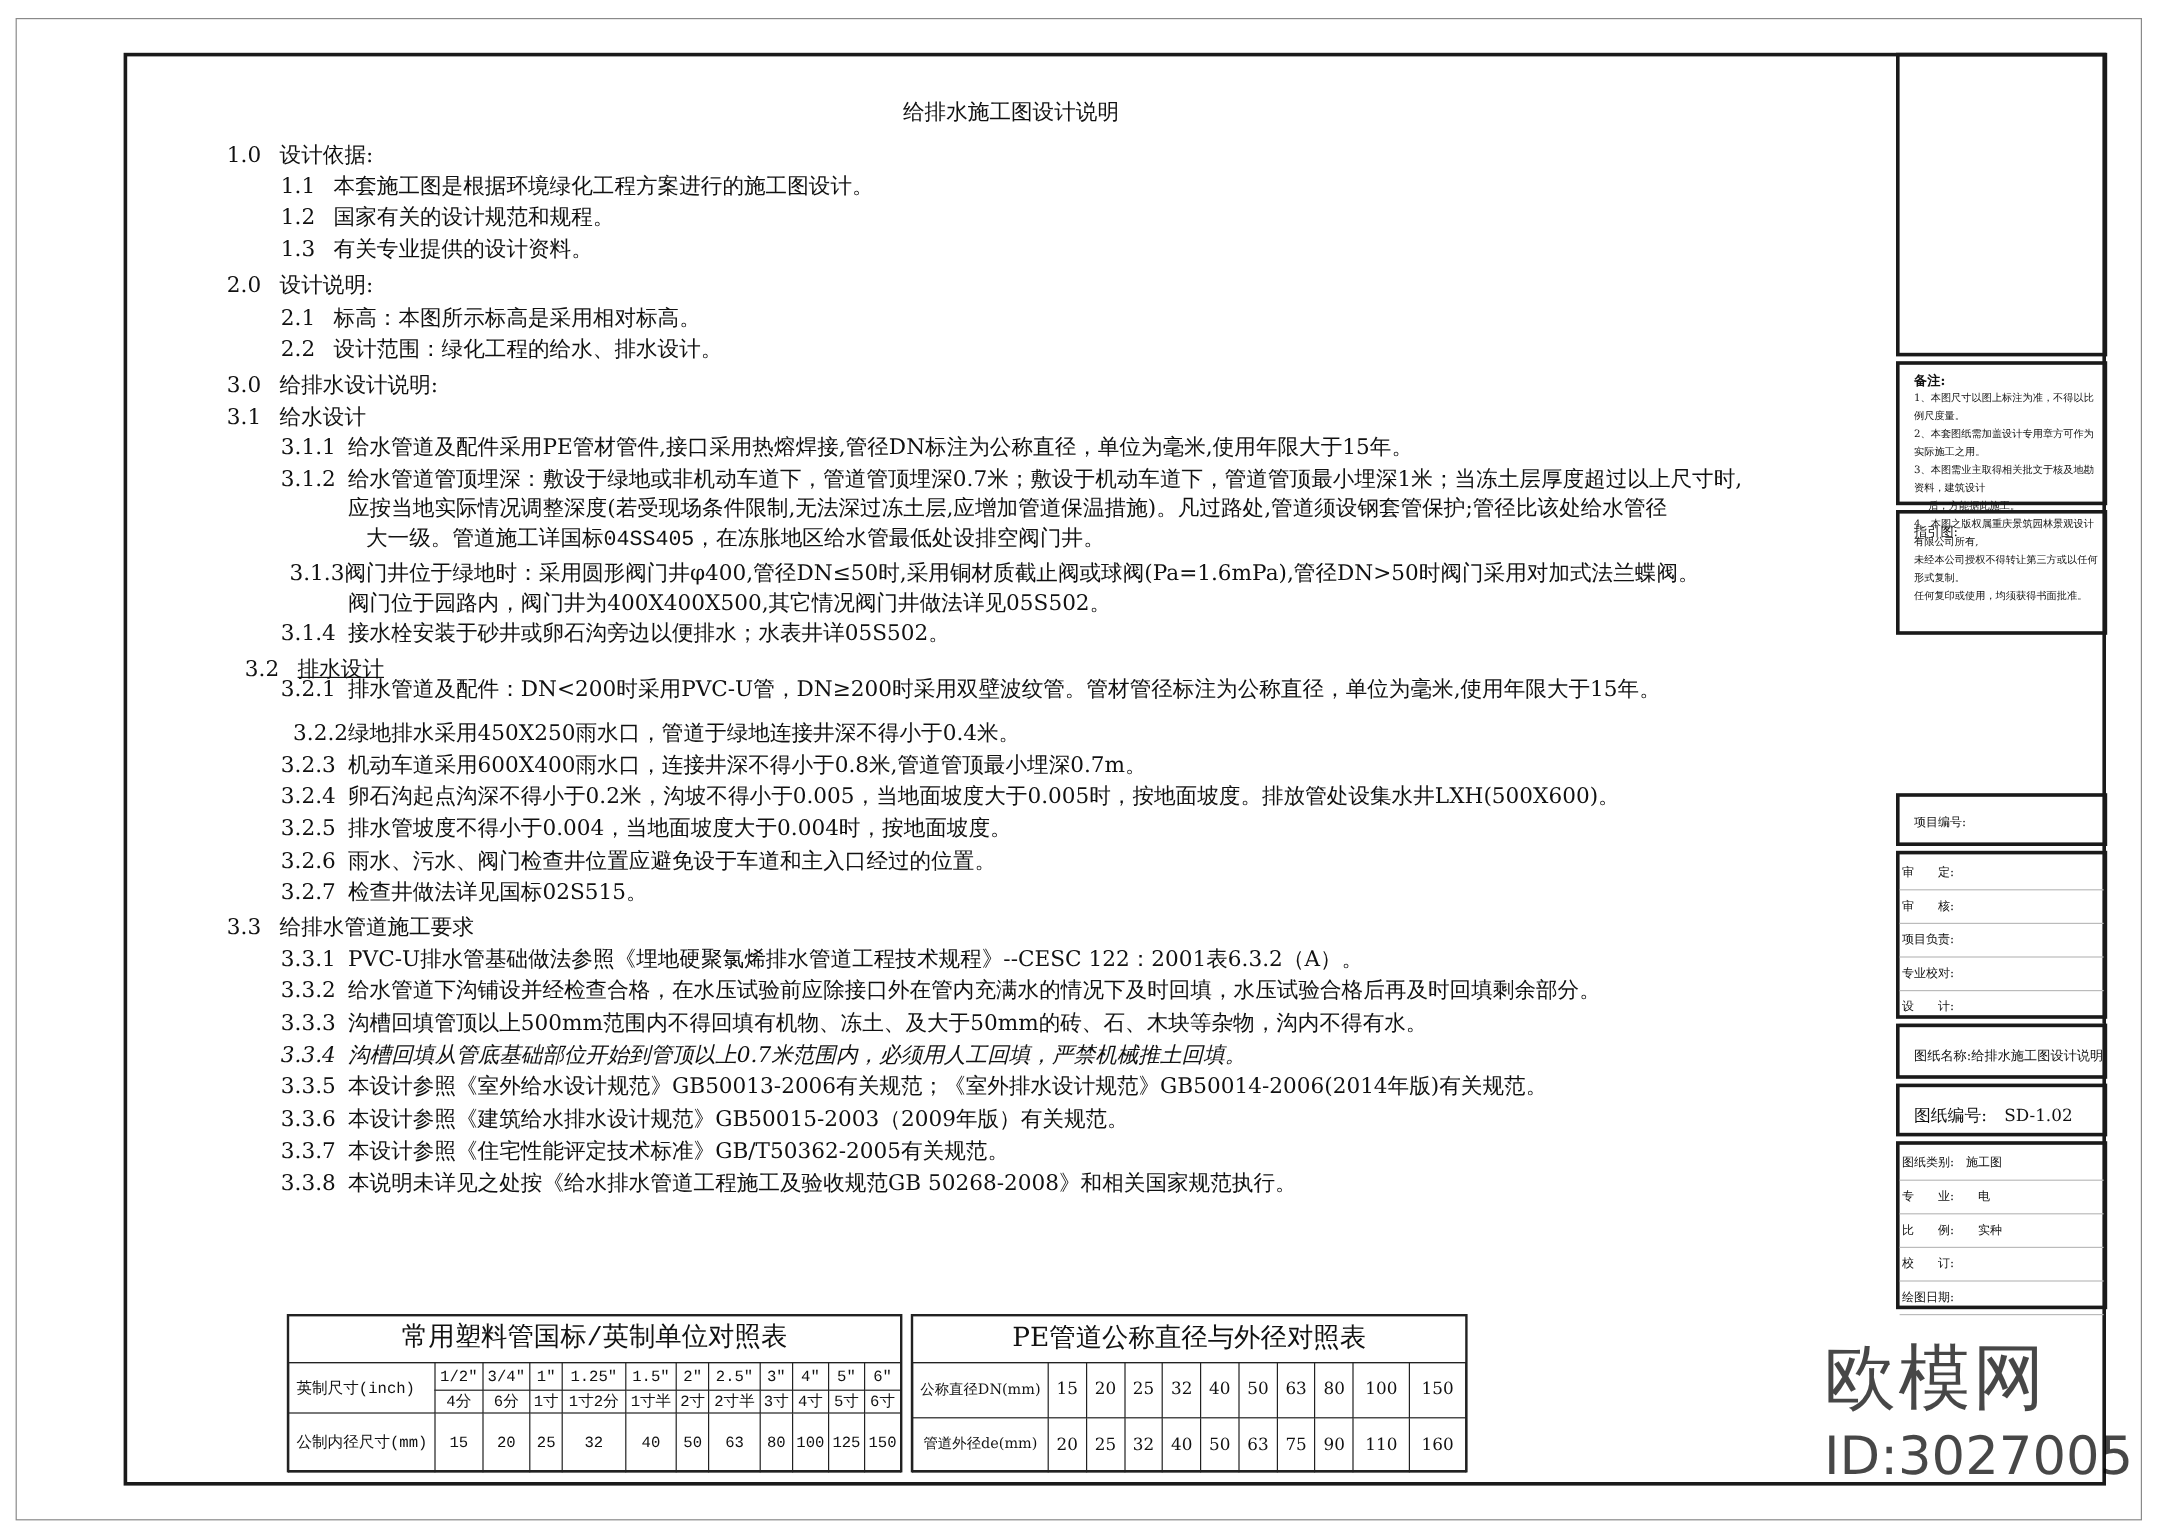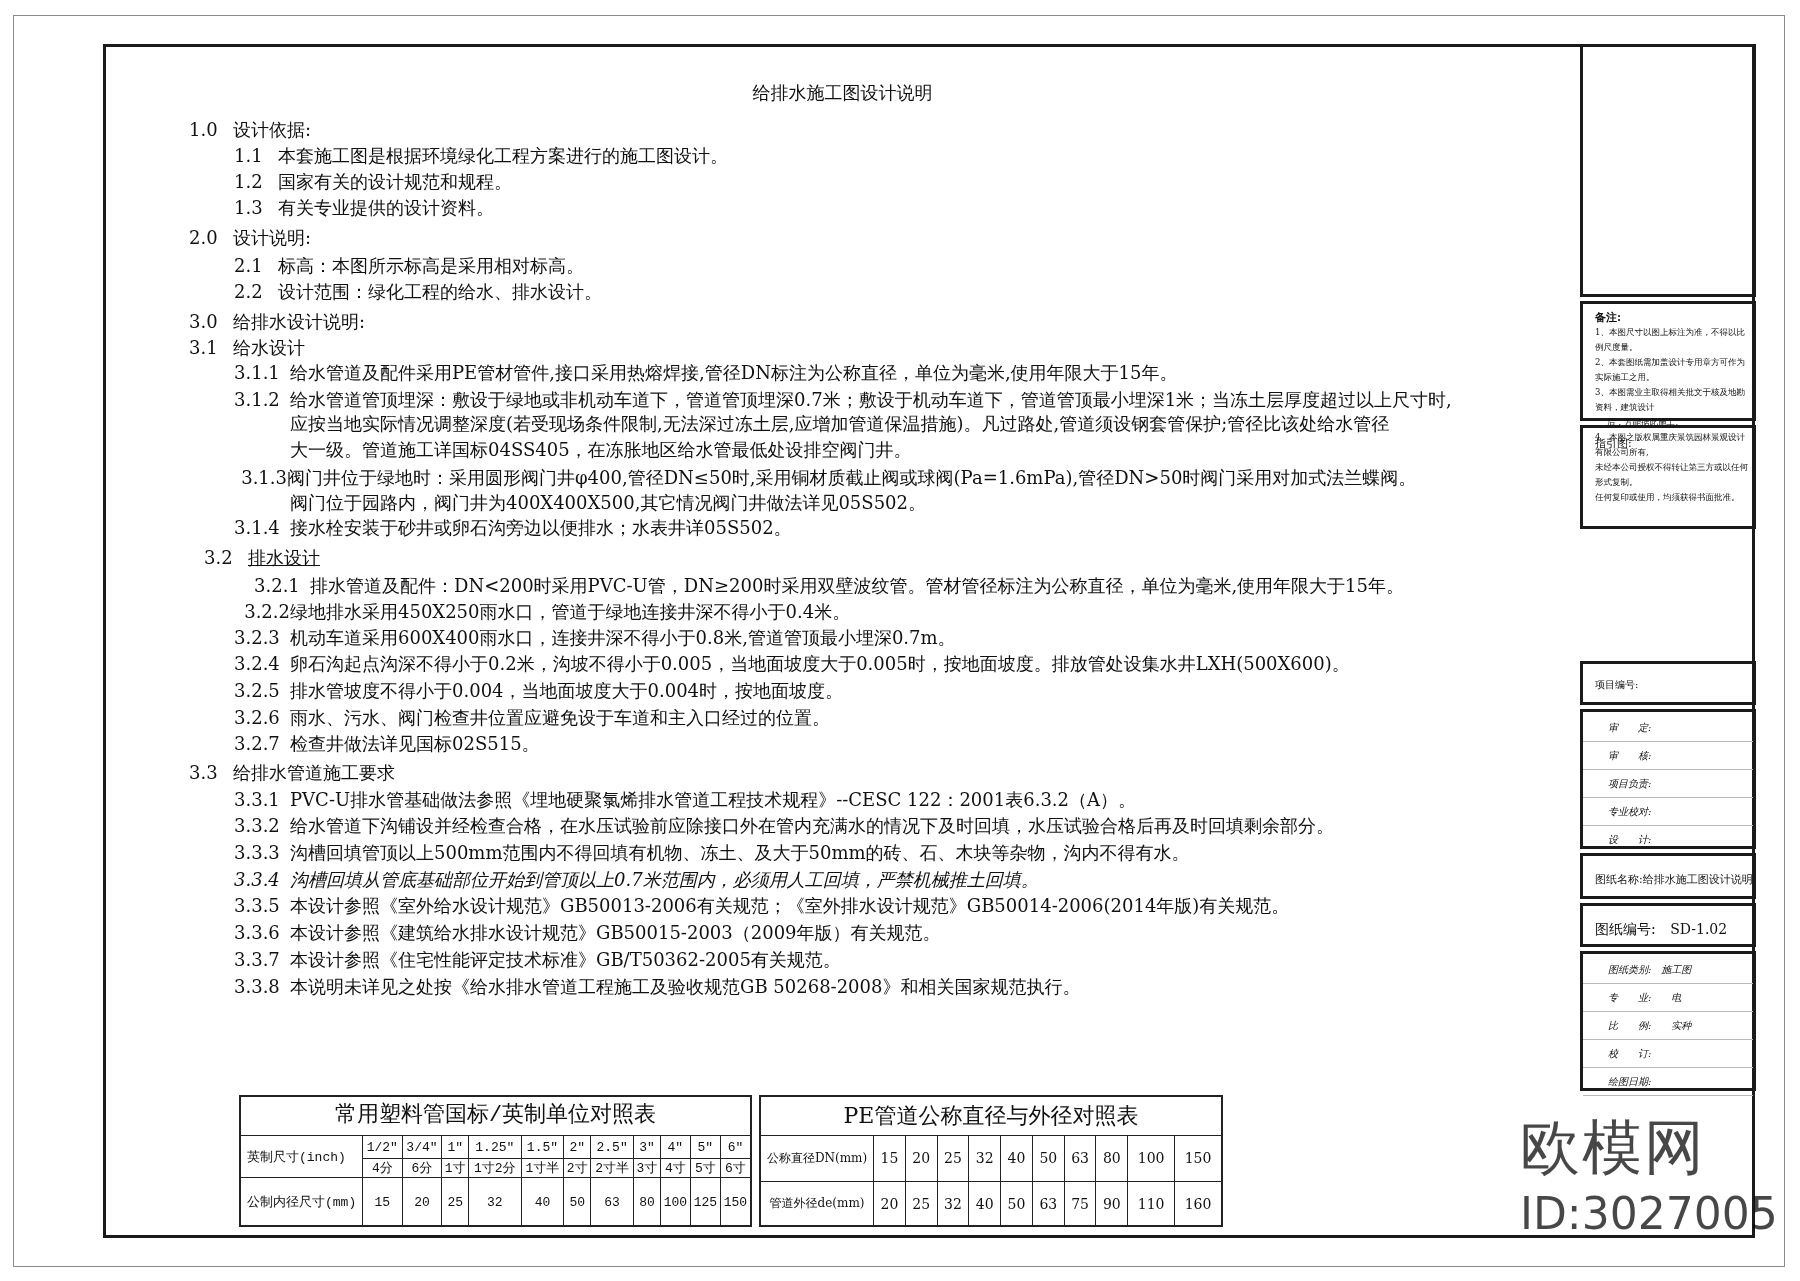--- a/index.html
+++ b/index.html
@@ -9,21 +9,21 @@
   .title{position:absolute;left:0;width:1473px;top:34px;text-align:center;font-size:18px;}
   .line{position:absolute;white-space:nowrap;font-size:18px;line-height:22px;}
   .num{display:inline-block;}
   .tbl{position:absolute;border-collapse:collapse;font-size:13px;}
   .tbl td{border:1.5px solid #222;text-align:center;padding:0;}
   .tblbox{position:absolute;border:2px solid #222;box-sizing:border-box;}
   .tcap{position:absolute;left:0;right:0;top:0;height:38px;border-bottom:1.5px solid #222;text-align:center;font-size:22px;line-height:38px;}
   .side{position:absolute;left:1472px;top:0;width:174px;height:1188px;}
   .sbox{position:absolute;left:2px;width:176px;border:3px solid #1a1a1a;box-sizing:border-box;font-size:10px;}
   .small{font-size:8.5px;line-height:15px;}
-  .row{border-bottom:1px solid #bbb;height:27px;line-height:27px;padding-left:25px;font-size:10px;font-style:italic;}
+  .row{border-bottom:1px solid #bbb;height:27px;line-height:27px;padding-left:2px;font-size:10px;}
   .wm{position:absolute;color:rgba(0,0,0,0.72);font-family:"DejaVu Sans",sans-serif;}
 </style>
 </head>
 <body>
 
 <div class="outer"></div>
 
 <div class="frame">
   <div class="title">给排水施工图设计说明</div>
 
@@ -33,26 +33,26 @@
       <div class="line" style="top: 124px; left: 128px;"><span class="num" style="width: 44px;">1.2</span><span>国家有关的设计规范和规程。</span></div>
       <div class="line" style="top: 150px; left: 128px;"><span class="num" style="width: 44px;">1.3</span><span>有关专业提供的设计资料。</span></div>
       <div class="line" style="top: 180px; left: 83px;"><span class="num" style="width: 44px;">2.0</span><span>设计说明:</span></div>
       <div class="line" style="top: 208px; left: 128px;"><span class="num" style="width: 44px;">2.1</span><span>标高：本图所示标高是采用相对标高。</span></div>
       <div class="line" style="top: 234px; left: 128px;"><span class="num" style="width: 44px;">2.2</span><span>设计范围：绿化工程的给水、排水设计。</span></div>
       <div class="line" style="top: 264px; left: 83px;"><span class="num" style="width: 44px;">3.0</span><span>给排水设计说明:</span></div>
       <div class="line" style="top: 290px; left: 83px;"><span class="num" style="width: 44px;">3.1</span><span>给水设计</span></div>
       <div class="line" style="top: 315px; left: 128px;"><span class="num" style="width: 56px;">3.1.1</span><span>给水管道及配件采用PE管材管件,接口采用热熔焊接,管径DN标注为公称直径，单位为毫米,使用年限大于15年。</span></div>
       <div class="line" style="top: 342px; left: 128px;"><span class="num" style="width: 56px;">3.1.2</span><span>给水管道管顶埋深：敷设于绿地或非机动车道下，管道管顶埋深0.7米；敷设于机动车道下，管道管顶最小埋深1米；当冻土层厚度超过以上尺寸时,</span></div>
       <div class="line" style="top: 366px; left: 184px;"><span class="num" style="width: 0px;"></span><span>应按当地实际情况调整深度(若受现场条件限制,无法深过冻土层,应增加管道保温措施)。凡过路处,管道须设钢套管保护;管径比该处给水管径</span></div>
-      <div class="line" style="top: 392px; left: 184px;"><span class="num" style="width: 0px;"></span><span>大一级。管道施工详国标04SS405，在冻胀地区给水管最低处设排空阀门井。</span></div>
+      <div class="line" style="top: 392px; left: 199px; font-family: Liberation Mono, monospace;"><span class="num" style="width: 0px;"></span><span>大一级。管道施工详国标04SS405，在冻胀地区给水管最低处设排空阀门井。</span></div>
       <div class="line" style="top: 420px; left: 125px; text-align: right;"><span class="num" style="width: 56px;">3.1.3</span><span>阀门井位于绿地时：采用圆形阀门井φ400,管径DN≤50时,采用铜材质截止阀或球阀(Pa=1.6mPa),管径DN&gt;50时阀门采用对加式法兰蝶阀。</span></div>
       <div class="line" style="top: 445px; left: 184px;"><span class="num" style="width: 0px;"></span><span>阀门位于园路内，阀门井为400X400X500,其它情况阀门井做法详见05S502。</span></div>
       <div class="line" style="top: 470px; left: 128px;"><span class="num" style="width: 56px;">3.1.4</span><span>接水栓安装于砂井或卵石沟旁边以便排水；水表井详05S502。</span></div>
       <div class="line" style="top: 500px; left: 98px; text-decoration: underline;"><span class="num" style="width: 44px;">3.2</span><span>排水设计</span></div>
-      <div class="line" style="top: 528px; left: 128px; margin-left: 20px;"><span class="num" style="width: 56px;">3.2.1</span><span>排水管道及配件：DN&lt;200时采用PVC-U管，DN≥200时采用双壁波纹管。管材管径标注为公称直径，单位为毫米,使用年限大于15年。</span></div>
+      <div class="line" style="top: 517px; left: 128px;"><span class="num" style="width: 56px;">3.2.1</span><span>排水管道及配件：DN&lt;200时采用PVC-U管，DN≥200时采用双壁波纹管。管材管径标注为公称直径，单位为毫米,使用年限大于15年。</span></div>
       <div class="line" style="top: 554px; left: 128px; text-align: right;"><span class="num" style="width: 56px;">3.2.2</span><span>绿地排水采用450X250雨水口，管道于绿地连接井深不得小于0.4米。</span></div>
       <div class="line" style="top: 580px; left: 128px;"><span class="num" style="width: 56px;">3.2.3</span><span>机动车道采用600X400雨水口，连接井深不得小于0.8米,管道管顶最小埋深0.7m。</span></div>
       <div class="line" style="top: 606px; left: 128px;"><span class="num" style="width: 56px;">3.2.4</span><span>卵石沟起点沟深不得小于0.2米，沟坡不得小于0.005，当地面坡度大于0.005时，按地面坡度。排放管处设集水井LXH(500X600)。</span></div>
       <div class="line" style="top: 633px; left: 128px;"><span class="num" style="width: 56px;">3.2.5</span><span>排水管坡度不得小于0.004，当地面坡度大于0.004时，按地面坡度。</span></div>
       <div class="line" style="top: 660px; left: 128px;"><span class="num" style="width: 56px;">3.2.6</span><span>雨水、污水、阀门检查井位置应避免设于车道和主入口经过的位置。</span></div>
       <div class="line" style="top: 686px; left: 128px;"><span class="num" style="width: 56px;">3.2.7</span><span>检查井做法详见国标02S515。</span></div>
       <div class="line" style="top: 715px; left: 83px;"><span class="num" style="width: 44px;">3.3</span><span>给排水管道施工要求</span></div>
       <div class="line" style="top: 742px; left: 128px;"><span class="num" style="width: 56px;">3.3.1</span><span>PVC-U排水管基础做法参照《埋地硬聚氯烯排水管道工程技术规程》--CESC 122：2001表6.3.2（A）。</span></div>
       <div class="line" style="top: 768px; left: 128px;"><span class="num" style="width: 56px;">3.3.2</span><span>给水管道下沟铺设并经检查合格，在水压试验前应除接口外在管内充满水的情况下及时回填，水压试验合格后再及时回填剩余部分。</span></div>
       <div class="line" style="top: 795px; left: 128px;"><span class="num" style="width: 56px;">3.3.3</span><span>沟槽回填管顶以上500mm范围内不得回填有机物、冻土、及大于50mm的砖、石、木块等杂物，沟内不得有水。</span></div>

